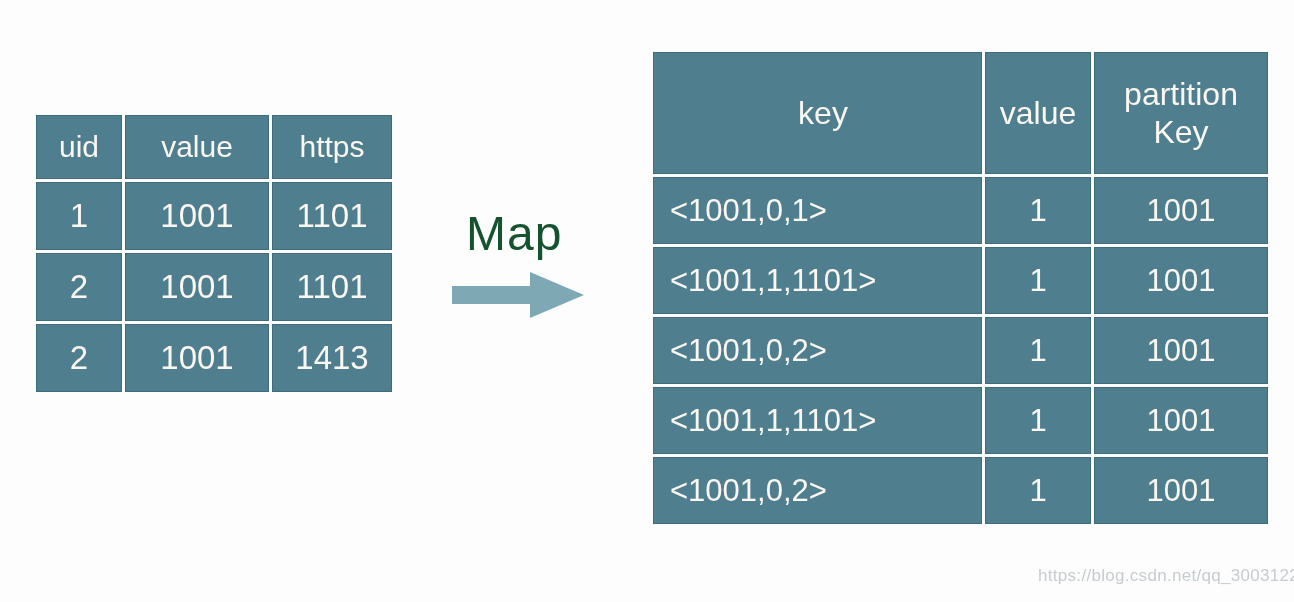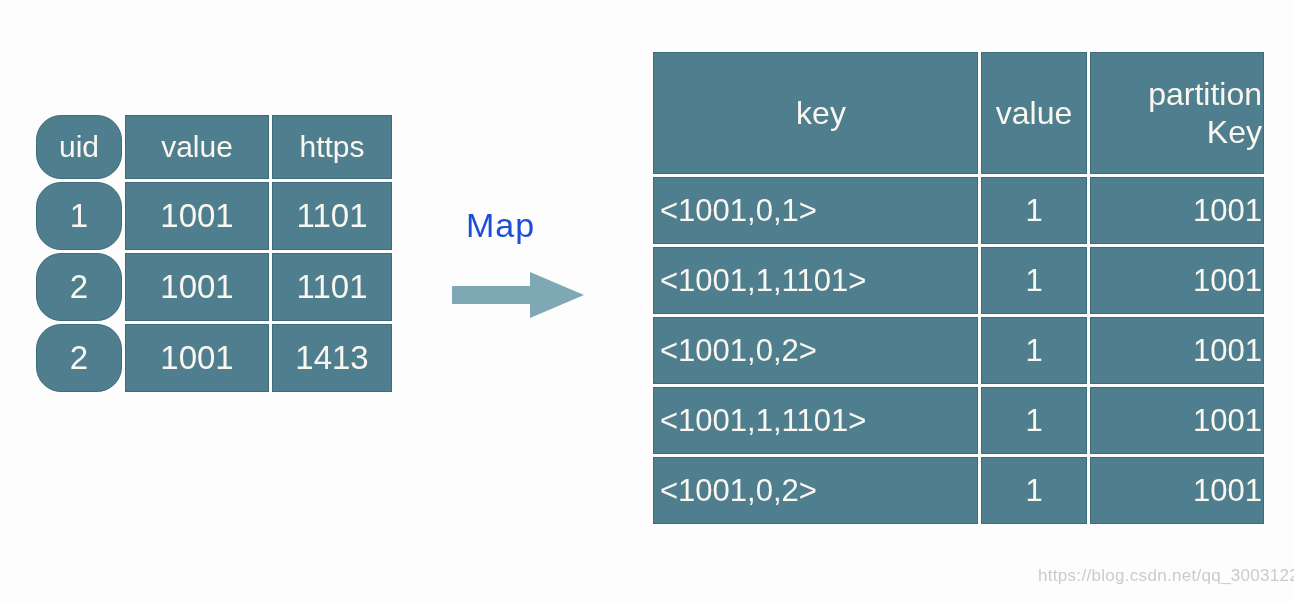--- a/index.html
+++ b/index.html
@@ -15,36 +15,36 @@
     background:var(--cell,#4f7f8e);
     border:1px solid var(--cell_border,#3f6c7b);
     color:var(--text,#faf7f1);
     text-align:center;vertical-align:middle;
     overflow:hidden;
   }
   
   .src{left:33px;top:112px;}
   .src td{height:64px;font-size:33px;}
   .src tr.hdr td{height:60px;font-size:30px;}
-  .src .c0{width:82px;border-radius:25px;}
+  .src .c0{width:82px;}
   .src .c1{width:140px;}
   .src .c2{width:116px;}
   
   .out{left:650px;top:49px;}
   .out td{height:63px;font-size:31px;}
   .out tr.hdr td{height:118px;font-size:32px;line-height:1.2;}
   .out .c0{width:310px;}
   .out .c1{width:102px;}
-  .out .c2{width:170px;text-align:right;}
-  .out td.kcol{text-align:left;padding-left:6px;}
+  .out .c2{width:170px;}
+  .out td.kcol{text-align:left;padding-left:16px;}
   .out tr.hdr td.kcol{text-align:center;padding-left:12px;}
   
   .map-label{
     position:absolute;left:466px;top:206px;
-    font-size:34px;color:#1d4ed8;letter-spacing:1px;
+    font-size:48px;color:#14532d;letter-spacing:1px;
   }
   .arrow{position:absolute;left:452px;top:272px;width:132px;height:46px;}
   .arrow .bar{
     position:absolute;left:0;top:14px;width:80px;height:18px;
     background:var(--arrow,#7da8b4);
   }
   .arrow .head{
     position:absolute;left:78px;top:0;width:0;height:0;
     border-top:23px solid transparent;
     border-bottom:23px solid transparent;

